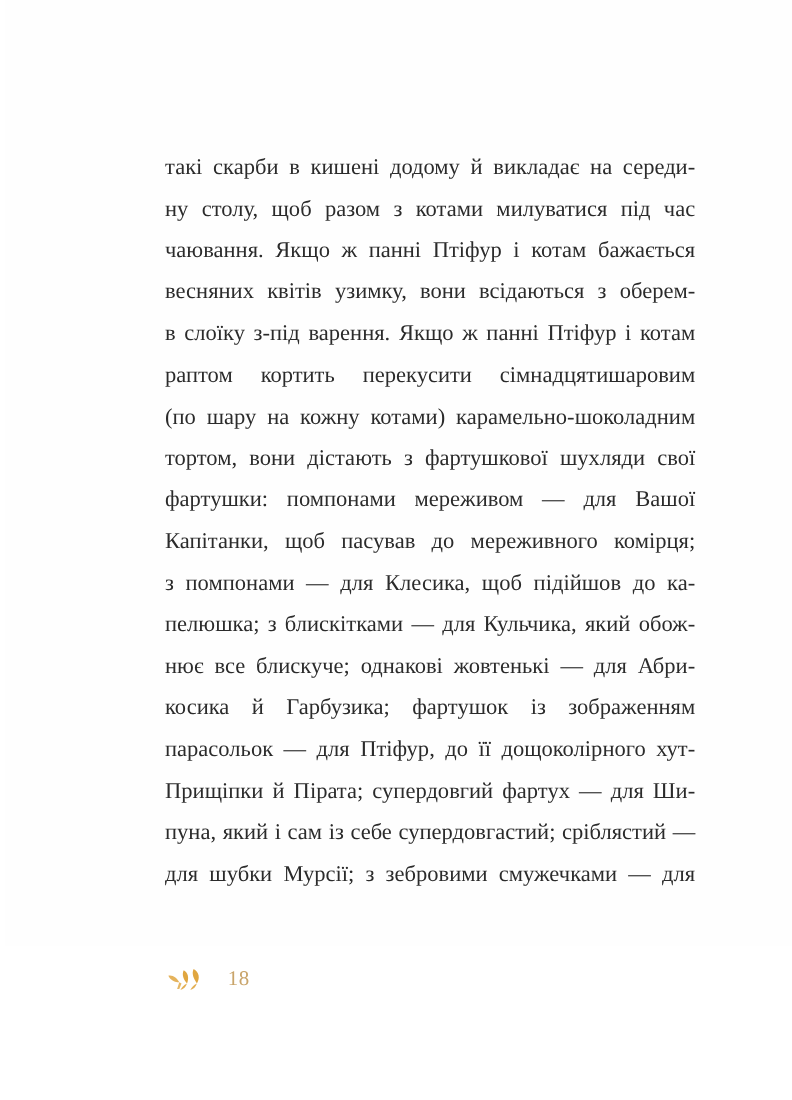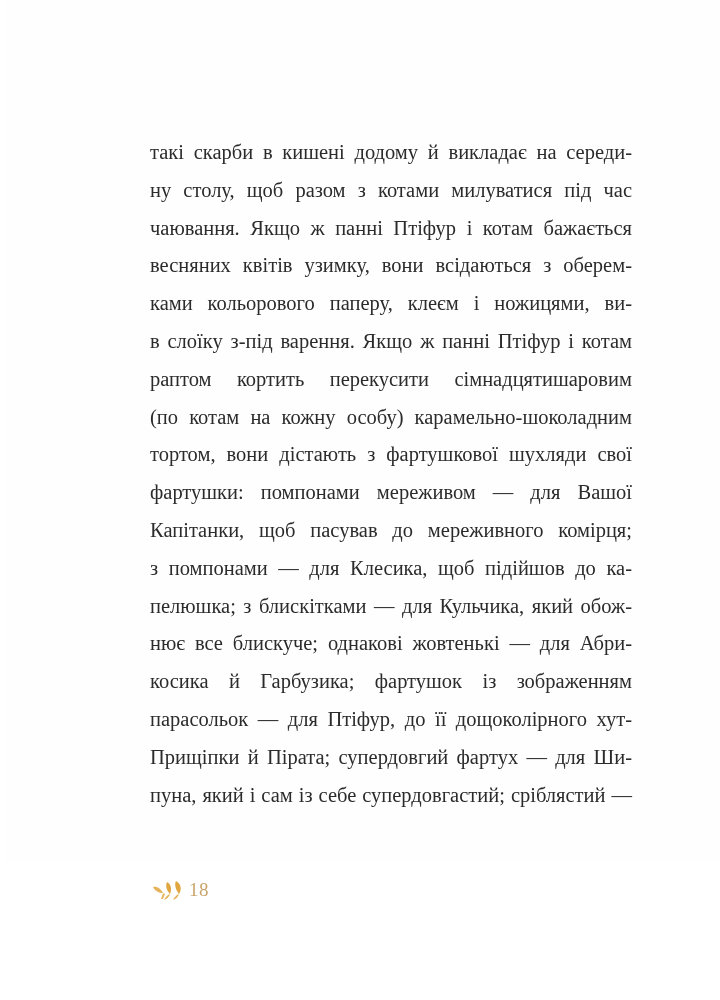--- a/index.html
+++ b/index.html
@@ -38,20 +38,21 @@
     .line.last {
       text-align-last: justify;
     }
     .footer {
       position: absolute;
       left: 146px;
       top: 876px;
       height: 28px;
       display: flex;
       align-items: center;
+      gap: 18px;
     }
     .ornament {
       width: 38px;
       height: 24px;
       display: block;
     }
     .page-number {
       font-family: "Liberation Serif", "DejaVu Serif", serif;
       font-size: 19px;
       color: #c9a46a;
@@ -60,34 +61,34 @@
   </style>
 </head>
 <body>
 
 <div class="page">
   <div class="text-block">
     <div class="line">такі скарби в кишені додому й викладає на середи-</div>
     <div class="line">ну столу, щоб разом з котами милуватися під час</div>
     <div class="line">чаювання. Якщо ж панні Птіфур і котам бажається</div>
     <div class="line">весняних квітів узимку, вони всідаються з оберем-</div>
-    <div class="line">ками кольорового паперу, клеєм і ножицями, ви-</div>
     <div class="line">в слоїку з-під варення. Якщо ж панні Птіфур і котам</div>
     <div class="line">раптом кортить перекусити сімнадцятишаровим</div>
-    <div class="line">(по котам на кожну особу) карамельно-шоколадним</div>
+    <div class="line">(по шару на кожну котами) карамельно-шоколадним</div>
     <div class="line">тортом, вони дістають з фартушкової шухляди свої</div>
     <div class="line">фартушки: помпонами мереживом — для Вашої</div>
     <div class="line">Капітанки, щоб пасував до мереживного комірця;</div>
     <div class="line">з помпонами — для Клесика, щоб підійшов до ка-</div>
     <div class="line">пелюшка; з блискітками — для Кульчика, який обож-</div>
     <div class="line">нює все блискуче; однакові жовтенькі — для Абри-</div>
     <div class="line">косика й Гарбузика; фартушок із зображенням</div>
     <div class="line">парасольок — для Птіфур, до її дощоколірного хут-</div>
     <div class="line">Прищіпки й Пірата; супердовгий фартух — для Ши-</div>
     <div class="line">пуна, який і сам із себе супердовгастий; сріблястий —</div>
+    <div class="line last">для шубки Мурсії; з зебровими смужечками — для</div>
   </div>
 
   <div class="footer">
     <svg class="ornament" viewBox="0 0 38 24">
       <g fill="#e0a640">
         <path d="M2 9 C6 8, 10 11, 12 15 C8 15, 4 13, 2 9 Z" opacity="0.85"></path>
         <path d="M12 15 L10 21 L12 21 L14 16 Z" opacity="0.8"></path>
         <path d="M16 4 C20 6, 21 11, 19 16 C16 13, 14 8, 16 4 Z"></path>
         <path d="M19 16 C16 17, 14 20, 13 22 C16 21, 18 19, 19 16 Z" opacity="0.9"></path>
         <path d="M25 3 C30 6, 31 11, 28 16 C25 12, 23 7, 25 3 Z"></path>

